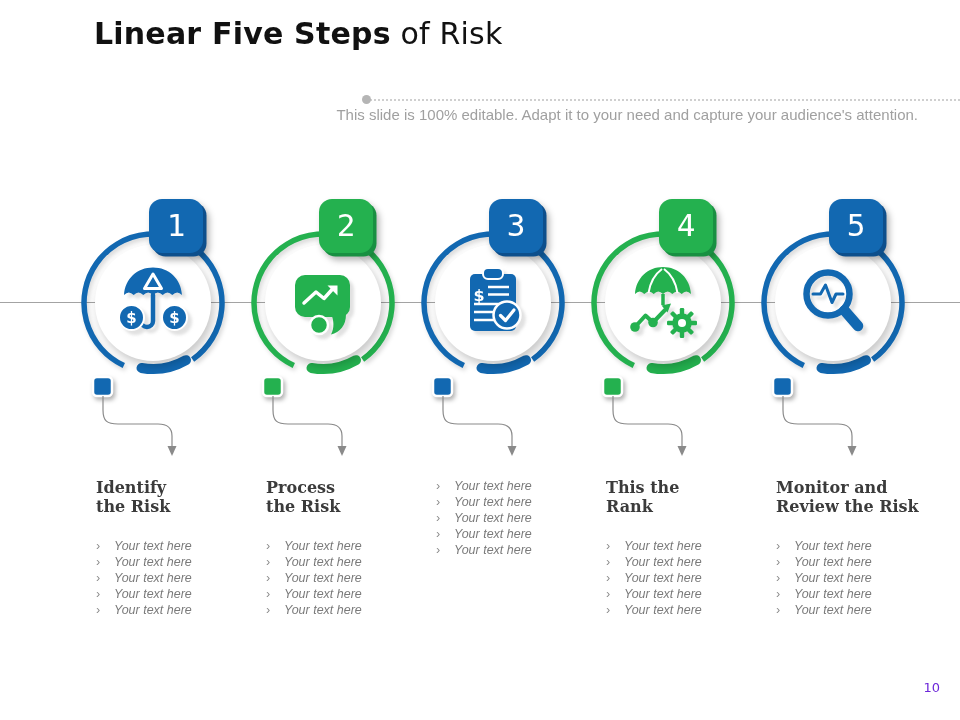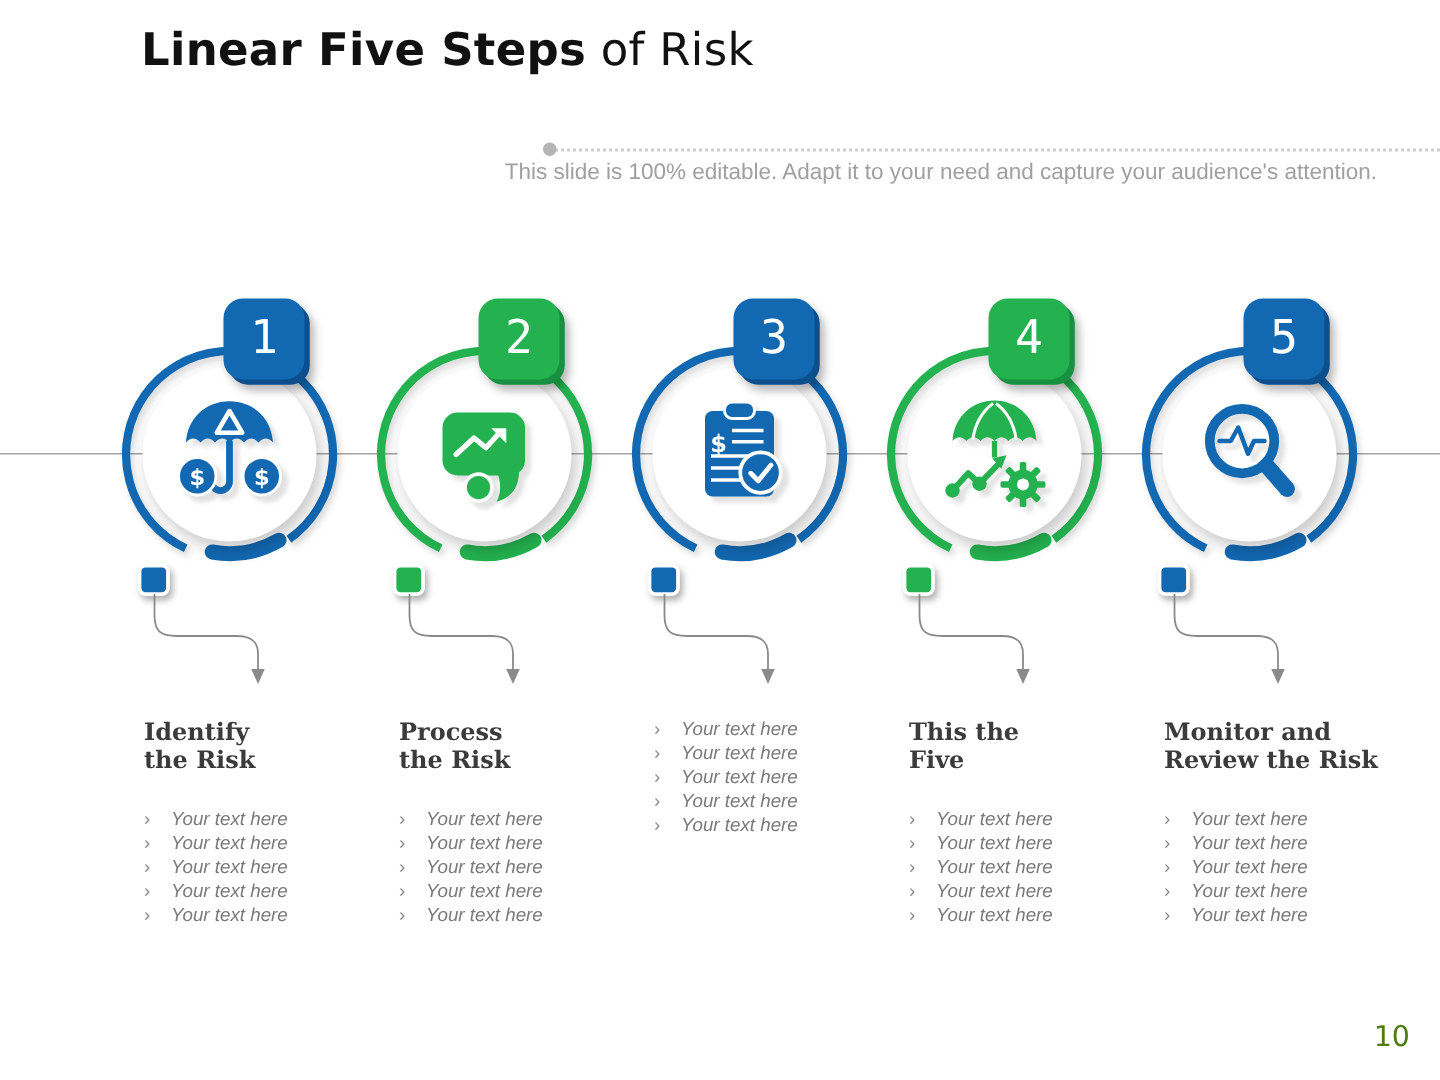--- a/index.html
+++ b/index.html
@@ -28,21 +28,21 @@
   .badge-num{position:absolute;left:81px;top:9px;width:54px;height:54px;line-height:53px;
              text-align:center;font-family:"DejaVu Sans Mono",monospace;font-size:31px;color:#fff;}
   
   .text-block{position:absolute;left:28px;top:288px;width:148px;}
   .step-title{font-family:"DejaVu Serif",serif;font-weight:bold;font-size:16px;line-height:19px;
               color:#3b3b3b;margin-bottom:22px;}
   .bullet{display:flex;font-family:"Liberation Sans",sans-serif;font-style:italic;
           font-size:12.5px;line-height:16px;color:#7a7a7a;}
   .bm{width:9px;margin-right:9px;font-style:normal;color:#8a8a8a;}
   
-  .page-num{position:absolute;right:20px;top:680px;font-size:19px;color:#4d7c0f;}
+  .page-num{position:absolute;right:20px;top:680px;font-size:13px;color:#6d28d9;}
 </style>
 </head>
 <body>
 
 <div class="title"><span class="t-bold">Linear Five Steps</span><span> of Risk</span><br>
 </div>
 <div class="dotline"></div>
 <div class="dotcap"></div>
 <div class="subtitle">This slide is 100% editable. Adapt it to your need and capture your audience's attention.</div>
 
@@ -218,21 +218,21 @@
     <g class="badge">
       <rect x="84.5" y="12.5" width="54" height="54" rx="13" fill="#189041"></rect>
       <rect x="81" y="9" width="54" height="54" rx="13" fill="#24B14F"></rect>
     </g>
     <rect class="sq" x="25" y="187" width="19" height="19" rx="4" fill="#24B14F" stroke="#fff" stroke-width="2.5"></rect>
     <path d="M35,206 L35,220 C35,231 39,234 50,234 L90,234 C100,234 104,238 104,246 L104,257" fill="none" stroke="#8a8a8a" stroke-width="1.2"></path>
     <polygon points="99.5,256 108.5,256 104,266" fill="#8a8a8a"></polygon>
   </svg>
   <div class="badge-num">4</div>
   <div class="text-block">
-    <div class="step-title"><span>This the</span><br><span>Five</span></div>
+    <div class="step-title"><span>This the</span><br><span>Rank</span></div>
     <div class="bullet">
         <span class="bm">›</span>
         <span>Your text here</span>
       </div>
     <div class="bullet">
         <span class="bm">›</span>
         <span>Your text here</span>
       </div>
     <div class="bullet">
         <span class="bm">›</span>

